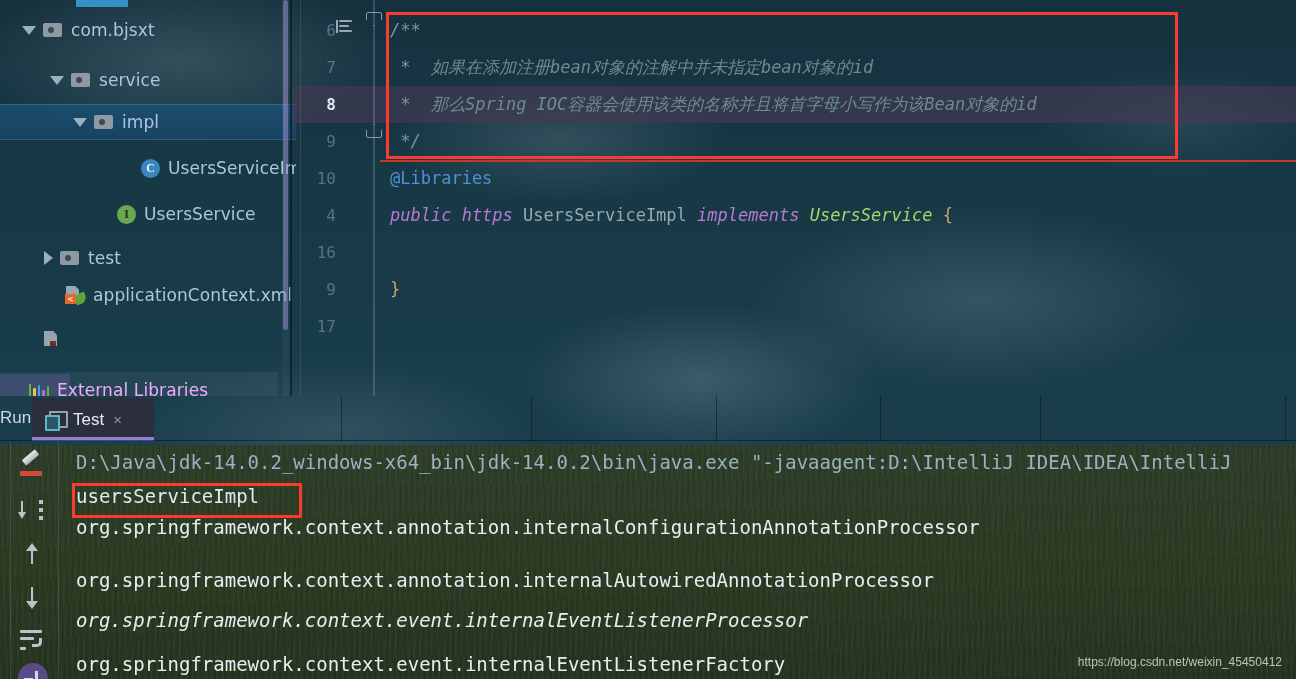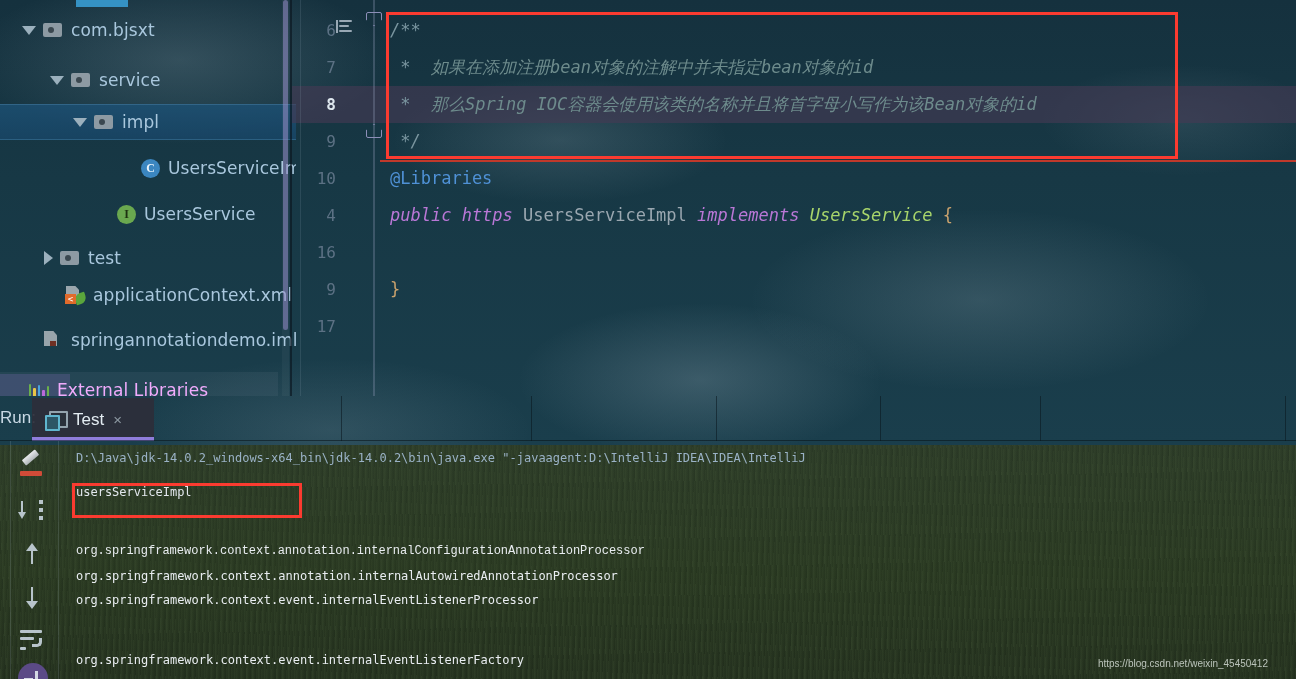--- a/index.html
+++ b/index.html
@@ -332,32 +332,32 @@
   }
 
   
   .console {
     position: absolute; left: 62px; top: 45px; width: 1234px; height: 238px;
     overflow: hidden;
   }
   .con-line {
     position: absolute; left: 14px;
     font-family: "DejaVu Sans Mono", monospace;
-    font-size: 12px;
+    font-size: 19px;
     color: #b9c6d1;
     white-space: pre;
   }
   .con-line.cmd { color: #9ab2c6; }
   .con-line.out { color: #e3e8ee; }
   .con-line.log { color: #e9edf1; }
 
   .watermark {
-    position: absolute; right: 28px; bottom: 10px;
+    position: absolute; right: 14px; bottom: 10px;
     font-family: "Liberation Sans", sans-serif;
-    font-size: 10px; color: #d3dbd4;
+    font-size: 12px; color: #d3dbd4;
     opacity: .86;
   }
 </style>
 </head>
 <body>
 
 <div id="root">
 
   <div class="bg-sky"></div>
   <div class="bg-grass"></div>
@@ -400,21 +400,20 @@
         <div class="tree-row" style="top: 277px; padding-left: 44px;">
           <span class="tri none"></span>
           <span class="ico springxml">
             <span class="leaf"></span>
           </span>
           <span class="tree-label">applicationContext.xml</span>
         </div>
         <div class="tree-row" style="top: 322px; padding-left: 22px;">
           <span class="tri none"></span>
           <span class="ico iml"></span>
-          <span class="tree-label">springannotationdemo.iml</span>
         </div>
         <div class="tree-row" style="top: 372px; padding-left: 8px;">
           <span class="tri none"></span>
           <span class="ico libs">
             <i style="background: rgb(106, 176, 76); height: 14px;"></i>
             <i style="background: rgb(232, 197, 71); height: 10px;"></i>
             <i style="background: rgb(74, 163, 223); height: 13px;"></i>
             <i style="background: rgb(185, 106, 217); height: 8px;"></i>
             <i style="background: rgb(106, 176, 76); height: 12px;"></i>
           </span>
@@ -530,23 +529,23 @@
         <i style="left:6px;  top:15px; width:9px;  height:3px;"></i>
         <i style="left:17px; top:8px;  width:3px;  height:12px;"></i>
 
       </div>
     </div>
 
     <div class="console">
       <div id="console-lines">
           <div class="con-line cmd" style="top: 10px;">D:\Java\jdk-14.0.2_windows-x64_bin\jdk-14.0.2\bin\java.exe "-javaagent:D:\IntelliJ IDEA\IDEA\IntelliJ</div>
           <div class="con-line out" style="top: 44px;">usersServiceImpl</div>
-          <div class="con-line log" style="top: 103px; font-family: Liberation Mono, monospace;">org.springframework.context.annotation.internalConfigurationAnnotationProcessor</div>
+          <div class="con-line log" style="top: 75px;">org.springframework.context.annotation.internalConfigurationAnnotationProcessor</div>
           <div class="con-line log" style="top: 128px;">org.springframework.context.annotation.internalAutowiredAnnotationProcessor</div>
-          <div class="con-line log" style="top: 152px;">org.springframework.context.event.internalEventListenerProcessor</div>
+          <div class="con-line log" style="top: 168px; font-style: italic;">org.springframework.context.event.internalEventListenerProcessor</div>
           <div class="con-line log" style="top: 212px;">org.springframework.context.event.internalEventListenerFactory</div>
         </div>
       <div class="watermark">https://blog.csdn.net/weixin_45450412</div>
     </div>
   </div>
 
   <div class="redbox" id="redbox-output"></div>
 
 </div>
 

